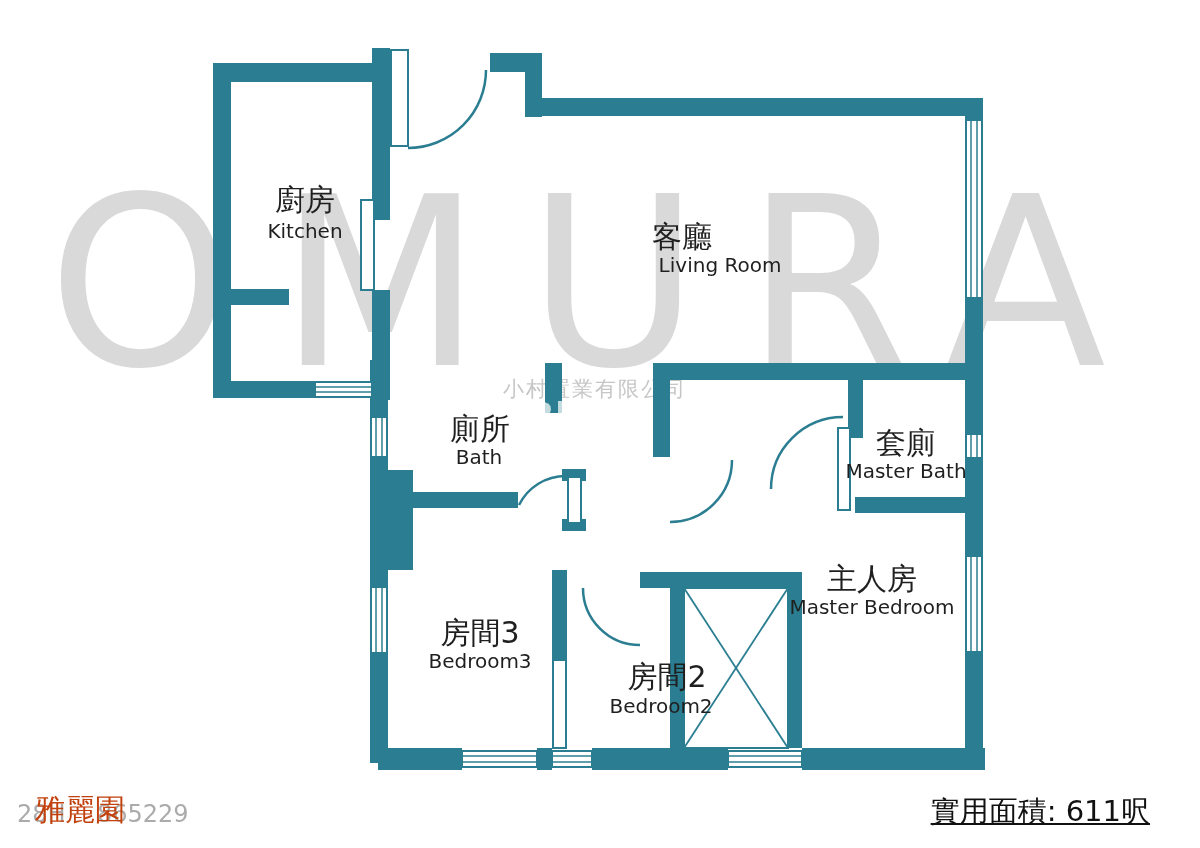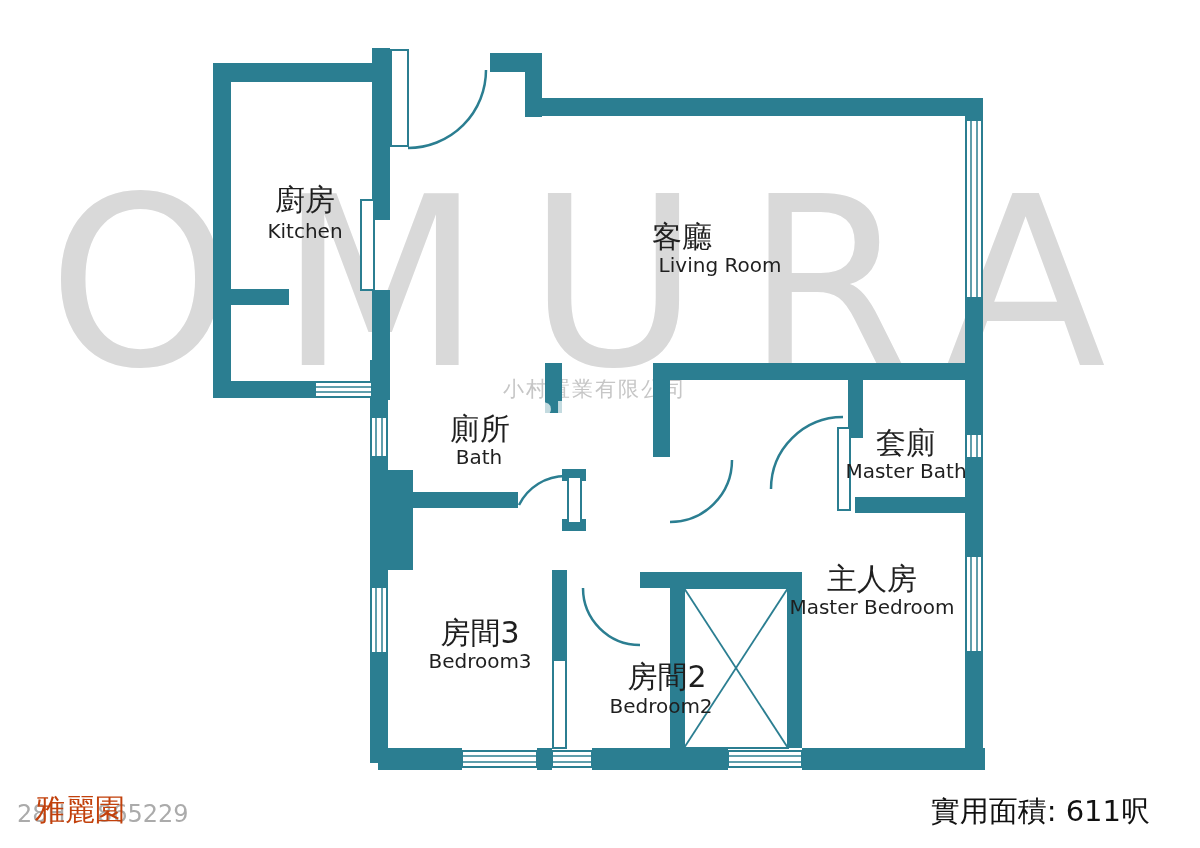--- a/index.html
+++ b/index.html
@@ -27,21 +27,21 @@
   .rl.zh{font-size:30px;}
   .rl.en{font-size:20px;}
   
   #wall-overlay{position:absolute;left:553px;top:415px;transform:translate(-50%,-50%);
       color:rgba(255,255,255,.72);font-size:36px;font-weight:bold;z-index:5;}
   
   .faint-id{position:absolute;top:800px;color:var(--faint);font-size:24px;z-index:6;}
   #id-left{left:17px;}
   #id-right{left:97px;}
   #estate-name{position:absolute;left:35px;top:790px;color:#c2410c;font-size:30px;z-index:7;}
-  #area-text{position:absolute;right:50px;top:792px;color:#111;font-size:29px;z-index:7;}
+  #area-text{position:absolute;right:50px;top:792px;color:#111;font-size:29px;z-index:7;text-decoration:underline;}
 </style>
 </head>
 <body>
 
 <div id="stage">
 
   <div class="wm" id="wm-line1">OMURA</div>
 
   <div id="wm-company">小村置業有限公司</div>
 

